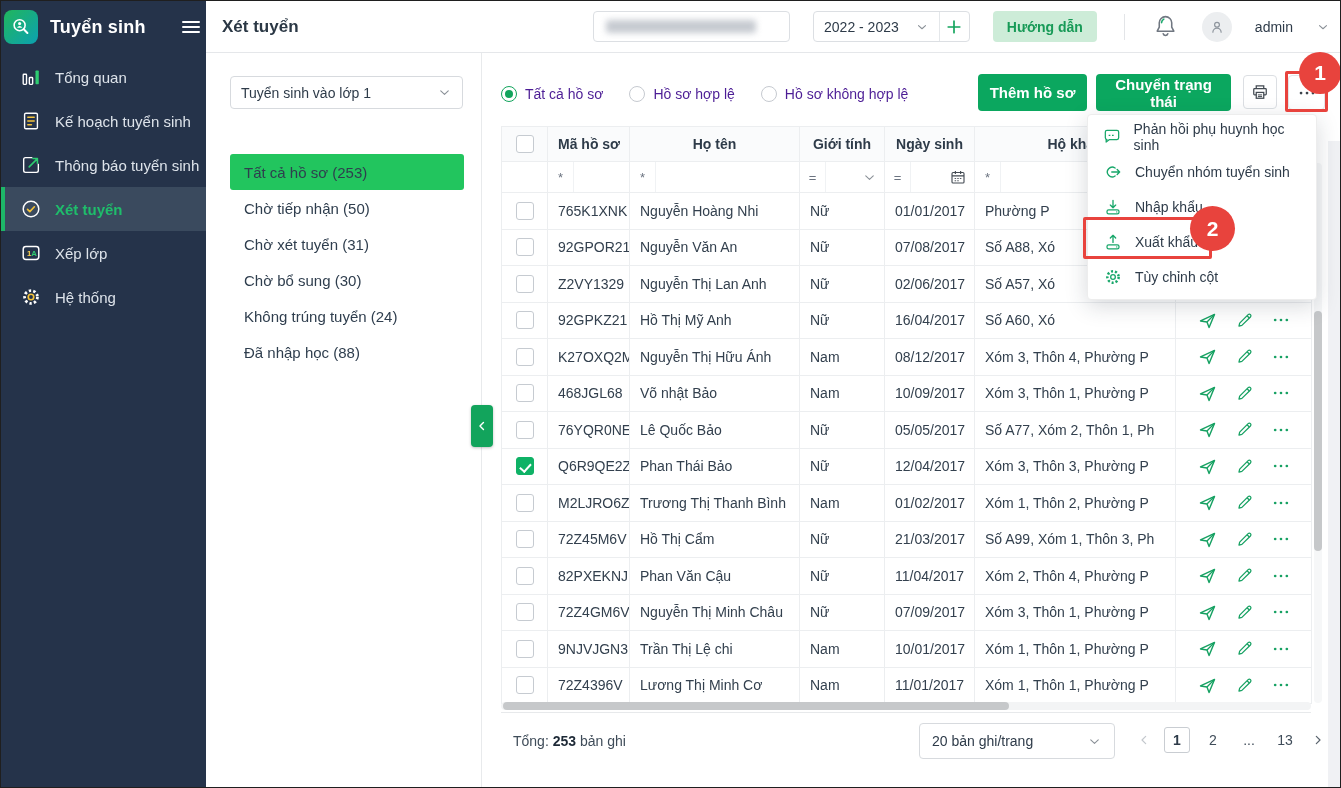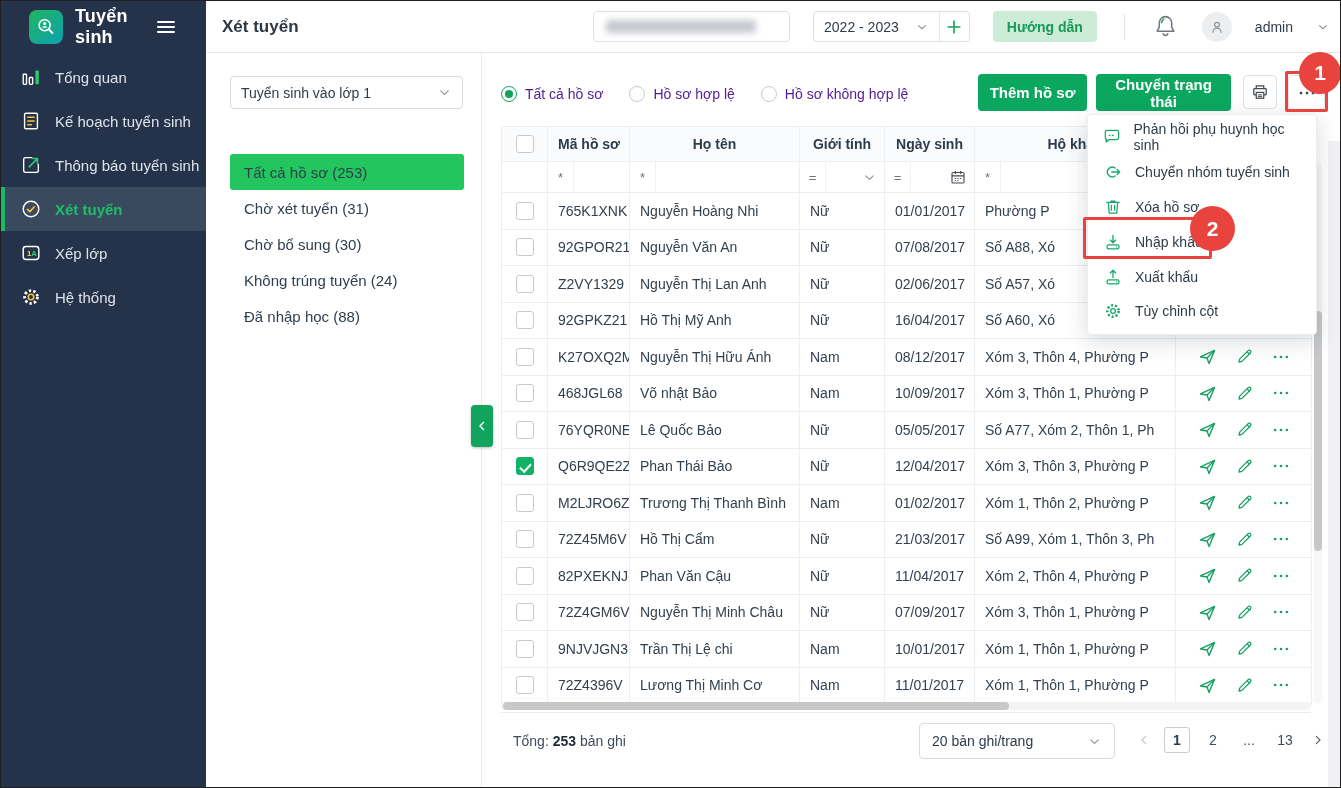--- a/index.html
+++ b/index.html
@@ -2,21 +2,21 @@
 <html><head>
 <meta charset="utf-8">
 <style>
   html,body{margin:0;padding:0;background:#d8d8d8;}
   *{box-sizing:border-box;}
   #screen{position:relative;width:1341px;height:788px;background:#fff;overflow:hidden;
     font-family:"Liberation Sans","DejaVu Sans",sans-serif;border:1px solid #1f1f1f;}
 
   
   .sidebar{position:absolute;left:0;top:0;width:205px;height:100%;background:#25334a;}
-  .brand-row{height:52px;display:flex;align-items:center;padding:0 28px;}
+  .brand-row{height:52px;display:flex;align-items:center;padding:0 3px;}
   .brand-logo{width:34px;height:34px;border-radius:8px;display:flex;align-items:center;justify-content:center;
     background:linear-gradient(135deg,#1fb465 10%,#0ea3a8 90%);flex:0 0 auto;}
   .brand-title{color:#fff;font-size:18px;font-weight:700;margin-left:12px;letter-spacing:.2px;}
   .hamburger{margin-left:auto;display:flex;cursor:pointer;}
   #side-menu{margin-top:2px;}
   .side-item{height:44px;display:flex;align-items:center;padding-left:14px;border-left:4px solid transparent;
     color:#dde3ea;font-size:15px;cursor:pointer;}
   .side-item .icon{width:24px;display:flex;justify-content:center;}
   .side-label{margin-left:12px;white-space:nowrap;}
   .side-item.active{background:#3a4a5e;border-left-color:#1db768;}
@@ -258,20 +258,23 @@
       <span>Tuyển sinh vào lớp 1</span>
       <span class="icon"><svg viewBox="0 0 24 24" width="15" height="15">
             <path d="M6 9.5l6 5.5 6-5.5" fill="none" stroke="#8a9097" stroke-width="1.8" stroke-linecap="round" stroke-linejoin="round"></path>
           </svg></span>
     </div>
     <div id="status-list">
         <div class="status-item active">
           <span>Tất cả hồ sơ (253)</span>
         </div>
         <div class="status-item">
+          <span>Chờ tiếp nhận (50)</span>
+        </div>
+        <div class="status-item">
           <span>Chờ xét tuyển (31)</span>
         </div>
         <div class="status-item">
           <span>Chờ bổ sung (30)</span>
         </div>
         <div class="status-item">
           <span>Không trúng tuyển (24)</span>
         </div>
         <div class="status-item">
           <span>Đã nhập học (88)</span>
@@ -873,28 +876,20 @@
           <svg viewBox="0 0 24 24" width="20" height="20">
             <path d="M14.5 7.3A5.8 5.8 0 1 0 14.5 16.7" fill="none" stroke="#18a76a" stroke-width="1.6" stroke-linecap="round"></path>
             <path d="M10.5 12H20M17 9l3 3-3 3" fill="none" stroke="#18a76a" stroke-width="1.6" stroke-linecap="round" stroke-linejoin="round"></path>
           </svg>
         </span>
         <span>Chuyển nhóm tuyển sinh</span>
       </div>
       <div class="ctx-item">
         <span class="icon">
           <svg viewBox="0 0 24 24" width="20" height="20">
-            <path d="M4.5 6.5h15M9.5 6.5V4.8h5v1.7M6.5 6.5l.9 12.7h9.2l.9-12.7M10 10v6M14 10v6" fill="none" stroke="#18a76a" stroke-width="1.5" stroke-linecap="round" stroke-linejoin="round"></path>
-          </svg>
-        </span>
-        <span>Xóa hồ sơ</span>
-      </div>
-      <div class="ctx-item">
-        <span class="icon">
-          <svg viewBox="0 0 24 24" width="20" height="20">
             <path d="M12 4v8.5M8.8 9.7l3.2 3.2 3.2-3.2" fill="none" stroke="#18a76a" stroke-width="1.6" stroke-linecap="round" stroke-linejoin="round"></path>
             <rect x="4.8" y="15.5" width="14.4" height="4.8" rx="2" fill="none" stroke="#18a76a" stroke-width="1.5"></rect>
             <circle cx="16.5" cy="17.9" r="0.8" fill="#18a76a"></circle>
           </svg>
         </span>
         <span>Nhập khẩu</span>
       </div>
       <div class="ctx-item">
         <span class="icon">
           <svg viewBox="0 0 24 24" width="20" height="20">

